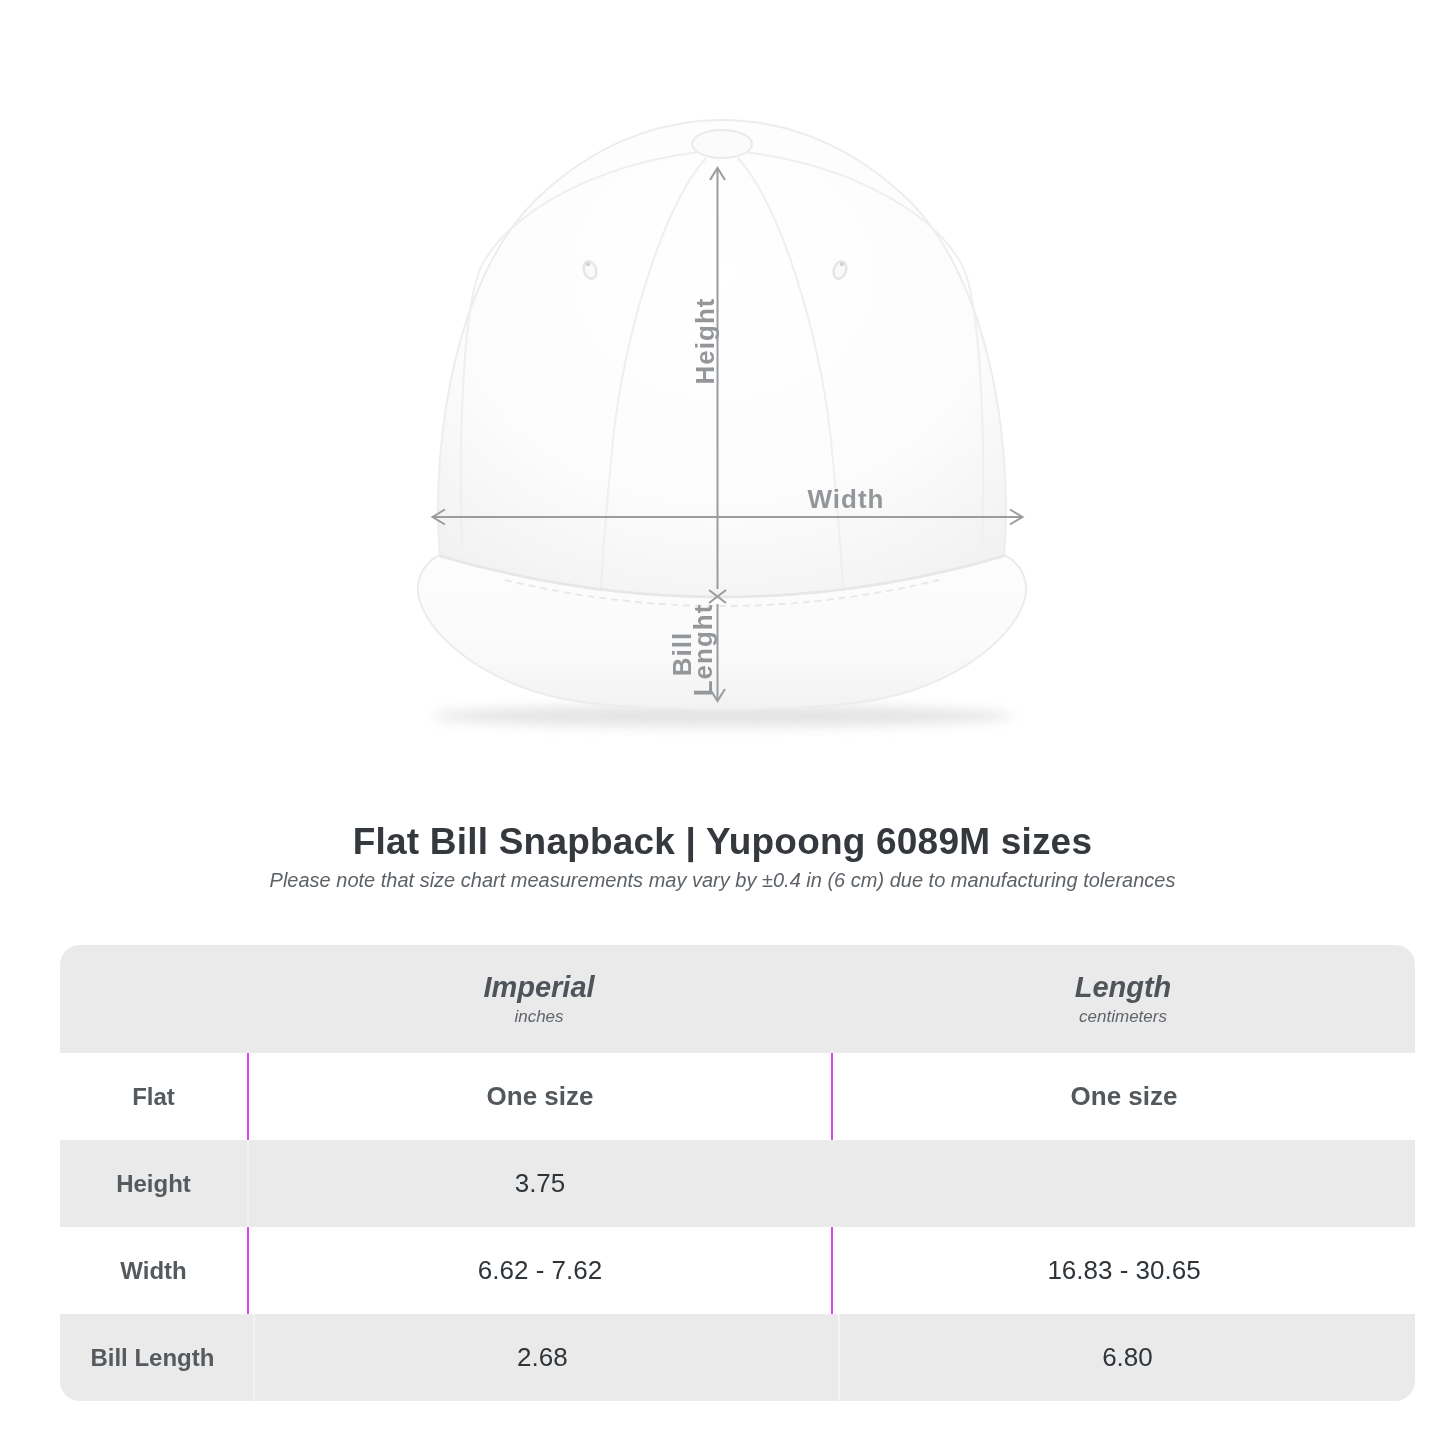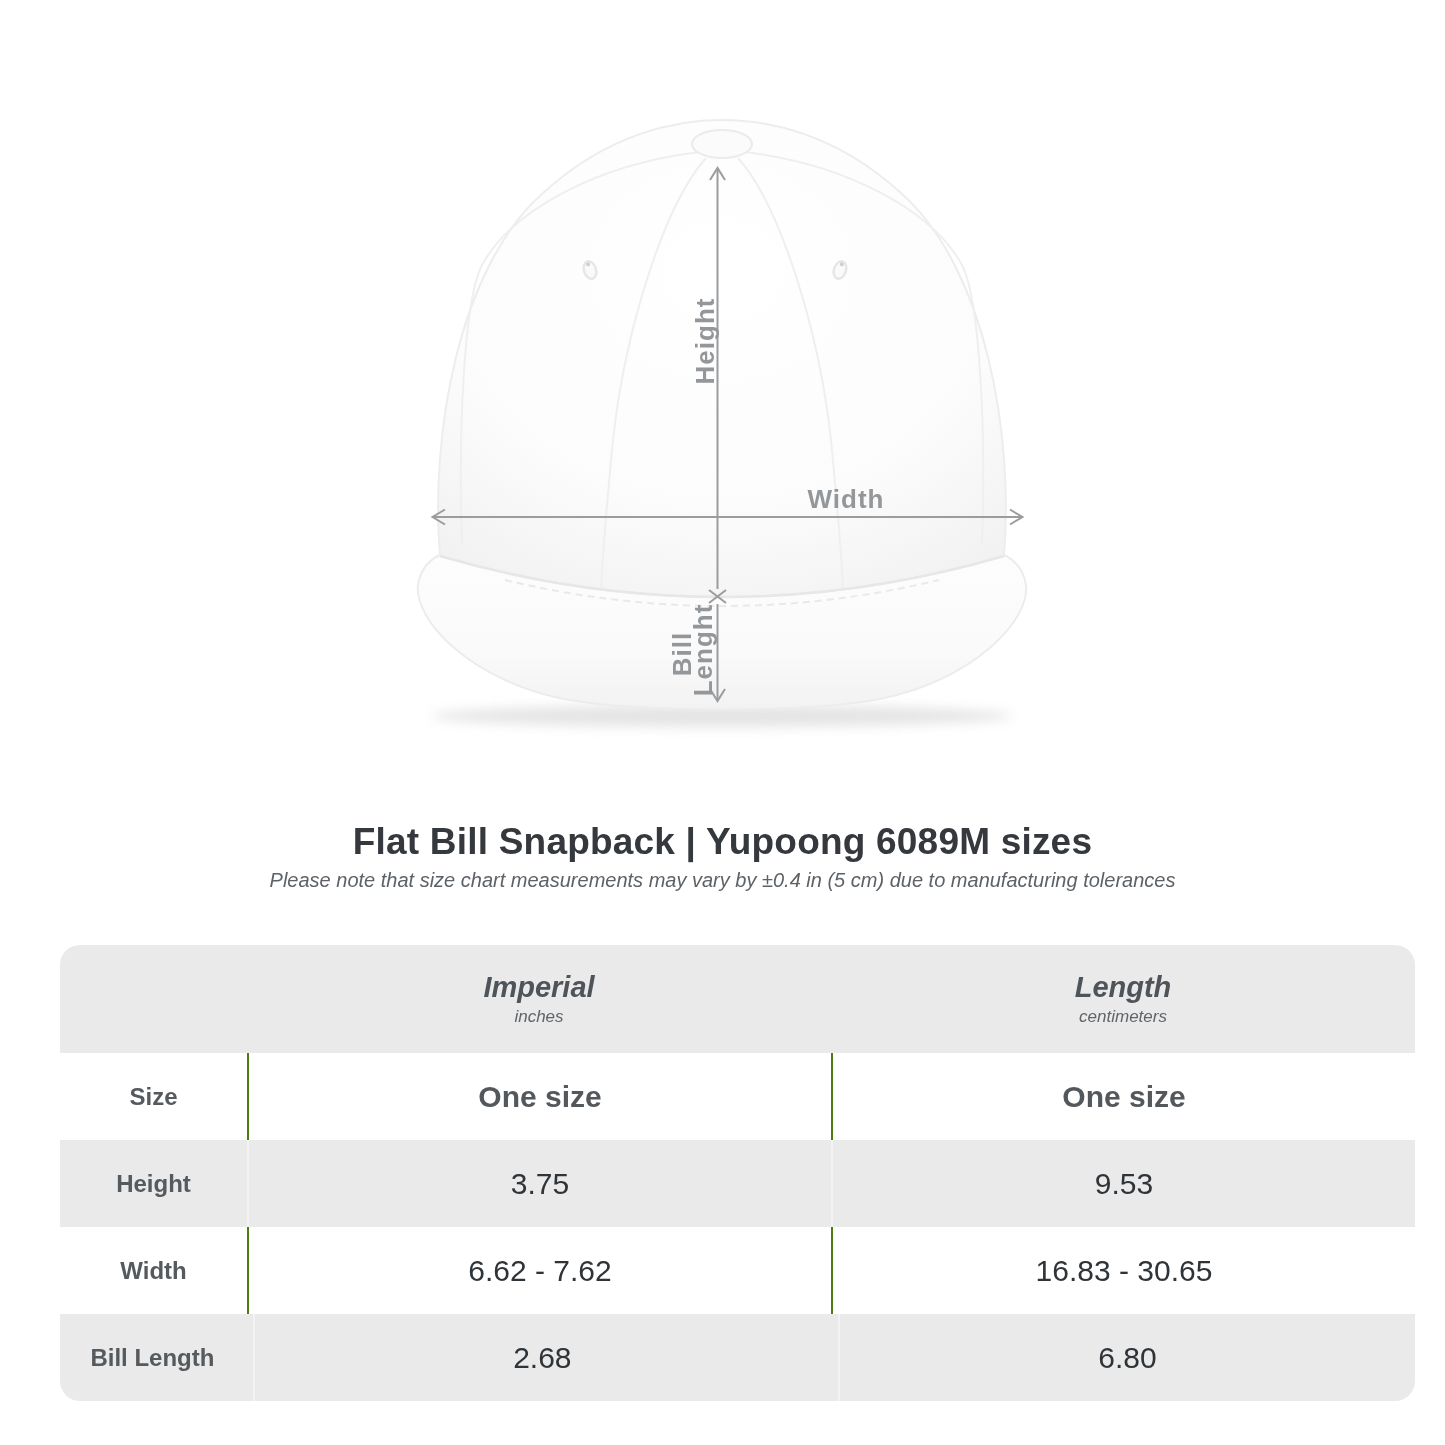--- a/index.html
+++ b/index.html
@@ -48,22 +48,22 @@
   .unit-name { font-size: 29px; font-weight: bold; font-style: italic; color: #4e545a; }
   .unit-sub  { font-size: 17px; font-style: italic; color: #5f656b; margin-top: 3px; }
 
   .trow { display: flex; height: 87px; background: #ffffff; }
   .trow.gray { background: #eaeaea; }
   .trow.last { border-radius: 0 0 20px 20px; overflow: hidden; gap: 8px; }
   .cell { display: flex; align-items: center; justify-content: center; }
   .cell.c1 { width: 187px; font-size: 24px; font-weight: bold; color: #555a5f; }
   .cell.c2, .cell.c3 {
     width: 584px;
-    border-left: 2px solid #4d7c0f;
-    font-size: 30px;
+    border-left: 2px solid #d946ef;
+    font-size: 26px;
     color: #2f3439;
   }
   .trow.gray .cell.c2, .trow.gray .cell.c3 { border-left-color: #f3f3f3; }
   .trow.bold-values .cell.c2, .trow.bold-values .cell.c3 { font-weight: bold; color: #53585d; }
 
   
   .dim-label {
     font-family: "Liberation Sans", sans-serif;
     font-size: 26px;
     font-weight: bold;
@@ -152,46 +152,45 @@
 
       <text class="dim-label" transform="rotate(-90 694 650)" text-anchor="middle" fill="#94979a">
         <tspan x="694" y="647">Bill</tspan>
         <tspan x="694" y="668">Lenght</tspan>
       </text>
     </svg>
   </div>
 
   <div class="heading">
     <h1>Flat Bill Snapback | Yupoong 6089M sizes</h1>
-    <p>Please note that size chart measurements may vary by ±0.4 in (5 cm) due to manufacturing tolerances</p>
+    <p>Please note that size chart measurements may vary by ±0.4 in (6 cm) due to manufacturing tolerances</p>
   </div>
 
   <div class="size-table">
     <div class="thead">
       <div class="th c1"></div>
       <div class="th c2">
         <div class="unit-name">Imperial</div>
         <div class="unit-sub">inches</div>
       </div>
       <div class="th c3">
         <div class="unit-name">Length</div>
         <div class="unit-sub">centimeters</div>
       </div>
     </div>
 
     <div class="trow bold-values">
-      <div class="cell c1">Size</div>
+      <div class="cell c1">Flat</div>
       <div class="cell c2">One size</div>
       <div class="cell c3">One size</div>
     </div>
 
     <div class="trow gray">
       <div class="cell c1">Height</div>
       <div class="cell c2">3.75</div>
-      <div class="cell c3">9.53</div>
     </div>
 
     <div class="trow">
       <div class="cell c1">Width</div>
       <div class="cell c2">6.62 - 7.62</div>
       <div class="cell c3">16.83 - 30.65</div>
     </div>
 
     <div class="trow gray last">
       <div class="cell c1">Bill Length</div>

